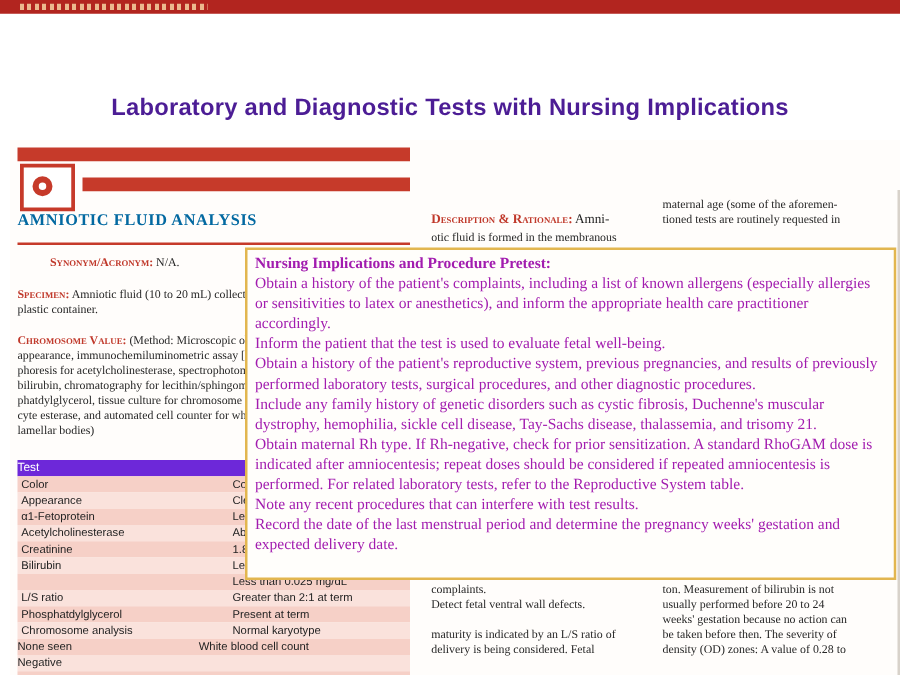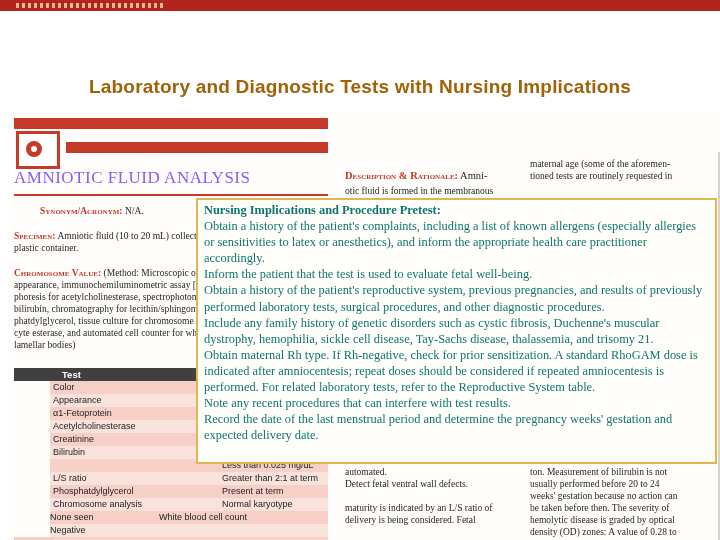--- a/index.html
+++ b/index.html
@@ -14,48 +14,48 @@
   
   .topbar { position: absolute; left: 0; top: 0; width: 720px; height: 11px; background: #b2251f; }
   .topbar .marks {
     position: absolute; left: 16px; top: 3px; width: 150px; height: 5px;
     background: repeating-linear-gradient(90deg, rgba(255,235,180,.75) 0 3px, transparent 3px 6px);
   }
 
   .slide-title {
     position: absolute; left: 0; top: 76px; width: 720px;
     text-align: center; font-size: 19px; font-weight: bold;
-    color: #a16207; letter-spacing: .2px;
+    color: #4c1d95; letter-spacing: .2px;
   }
 
   
   .scan {
     position: absolute; left: 8px; top: 112px; width: 712px; height: 428px;
     background: #fffdfb; font-family: "Liberation Serif", serif; color: #1d1d1d;
   }
   .stripe1 { position: absolute; left: 6px; top: 6px; width: 314px; height: 11px; background: #c63a2a; }
   .logo { position: absolute; left: 8px; top: 19px; width: 44px; height: 38px; background: #fff; border: 3px solid #c63a2a; }
   .logo .ring { position: absolute; left: 7px; top: 7px; width: 16px; height: 16px; border: 5px solid #c63a2a; border-radius: 50%; }
   .stripe2 { position: absolute; left: 58px; top: 30px; width: 262px; height: 11px; background: #c63a2a; }
 
-  .heading { position: absolute; left: 6px; top: 56px; font-size: 17px; font-weight: normal; letter-spacing: .5px; color: #8b5cf6; white-space: nowrap; }
+  .heading { position: absolute; left: 6px; top: 56px; font-size: 13px; font-weight: bold; letter-spacing: .5px; color: #0369a1; white-space: nowrap; }
   .rule { position: absolute; left: 6px; top: 82px; width: 314px; height: 2px; background: #c63a2a; }
 
   .bodytext { font-size: 9.5px; line-height: 12px; color: #262626; }
   .redlabel { color: #c0392b; font-weight: bold; font-variant: small-caps; }
   .nowrap { white-space: nowrap; }
 
   .synonym { position: absolute; left: 4px; top: 93px; padding-left: 28px; }
   .specimen { position: absolute; left: 6px; top: 118px; }
   .reference { position: absolute; left: 6px; top: 155px; }
 
   
   .table { position: absolute; left: 6px; top: 256px; width: 314px; font-family: "Liberation Sans", sans-serif; font-size: 9px; color: #222; }
-  .thead { height: 13px; line-height: 13px; background: #404040; color: #fff; font-weight: bold; font-size: 9.5px; padding-left: 48px; }
-  .trow { display: flex; height: 13px; line-height: 13px; margin-left: 36px; }
+  .thead { height: 13px; line-height: 13px; background: #6d28d9; color: #fff; font-weight: normal; font-size: 9.5px; }
+  .trow { display: flex; height: 13px; line-height: 13px; }
   .tbody .trow:nth-child(odd)  { background: #f6d0c7; }
   .tbody .trow:nth-child(even) { background: #fae2dc; }
   .tcell.test { width: 172px; padding-left: 3px; white-space: nowrap; overflow: hidden; }
   .tcell.val  { flex: 1; white-space: nowrap; overflow: hidden; }
   .tcut { height: 3px; background: #f6d0c7; }
 
   
   .mid-heading { position: absolute; left: 337px; top: 58px; font-size: 10.5px; white-space: nowrap; }
   .mid-line { position: absolute; left: 337px; top: 73px; width: 184px; font-size: 9.5px; }
   .mid-bottom { position: absolute; left: 337px; top: 354px; width: 184px; }
@@ -64,21 +64,21 @@
   
   .right-top { position: absolute; left: 522px; top: 46px; width: 188px; }
   .right-bottom { position: absolute; left: 522px; top: 354px; width: 188px; }
   .right-edge { position: absolute; right: 0; top: 40px; width: 2px; height: 388px; background: #d8d2ca; }
 
   
   .overlay {
     position: absolute; left: 196px; top: 198px; width: 521px; height: 266px;
     background: #fffefb; border: 2px solid #e2b64f; z-index: 5;
     padding: 2px 8px 2px 6px; overflow: hidden;
-    font-family: "Liberation Serif", serif; font-size: 12.4px; line-height: 16.1px; color: #0f766e;
+    font-family: "Liberation Serif", serif; font-size: 12.4px; line-height: 16.1px; color: #a21caf;
   }
   .overlay .ov-title { font-weight: bold; }
 </style>
 </head>
 <body>
 
 <div class="topbar">
   <div class="marks"></div>
 </div>
 
@@ -174,38 +174,37 @@
     <div class="tcut"></div>
   </div>
 
   <div class="mid-heading">
     <span class="redlabel">Description &amp; Rationale:</span>
     <span>Amni-</span>
   </div>
   <div class="mid-line bodytext">otic fluid is formed in the membranous</div>
 
   <div class="mid-bottom bodytext">
-    <div>automated.</div>
+    <div>complaints.</div>
     <div>Detect fetal ventral wall defects.</div>
     <div></div>
     <div>maturity is indicated by an L/S ratio of</div>
     <div>delivery is being considered. Fetal</div>
   </div>
 
   <div class="right-top bodytext">
     <div>maternal age (some of the aforemen-</div>
     <div>tioned tests are routinely requested in</div>
   </div>
 
   <div class="right-bottom bodytext">
     <div>ton. Measurement of bilirubin is not</div>
     <div>usually performed before 20 to 24</div>
     <div>weeks' gestation because no action can</div>
     <div>be taken before then. The severity of</div>
-    <div>hemolytic disease is graded by optical</div>
     <div>density (OD) zones: A value of 0.28 to</div>
   </div>
 
   <div class="right-edge"></div>
 </div>
 
 <div class="overlay">
   <div class="ov-title">Nursing Implications and Procedure Pretest:</div>
   <div>Obtain a history of the patient's complaints, including a list of known allergens (especially allergies or sensitivities to latex or anesthetics), and inform the appropriate health care practitioner accordingly.</div>
   <div>Inform the patient that the test is used to evaluate fetal well-being.</div>

